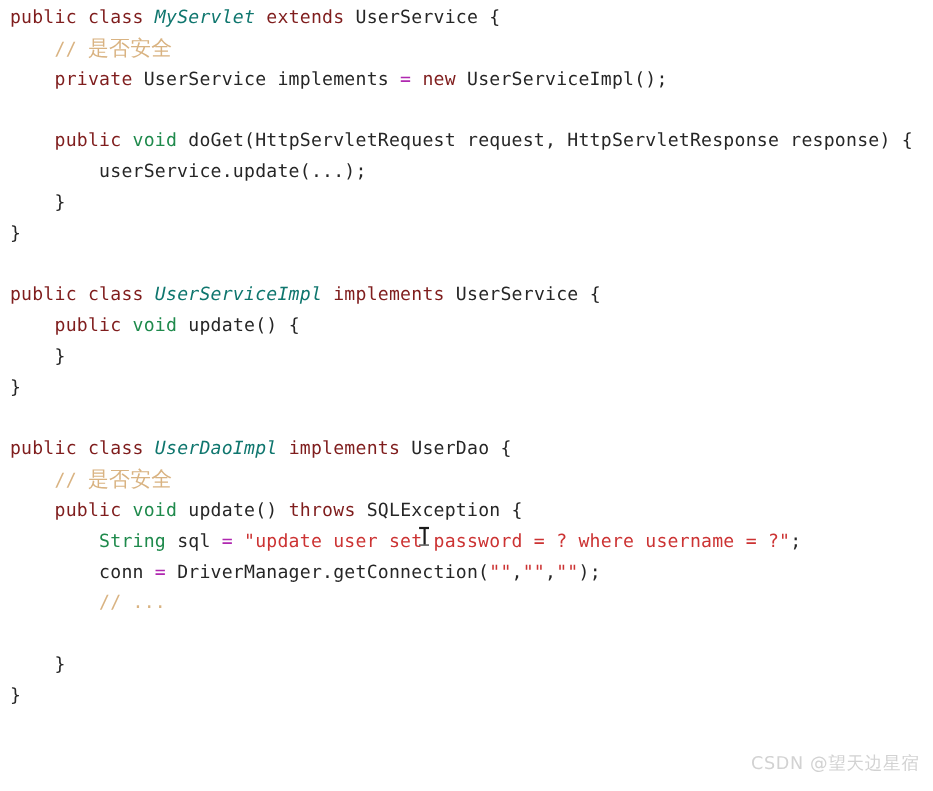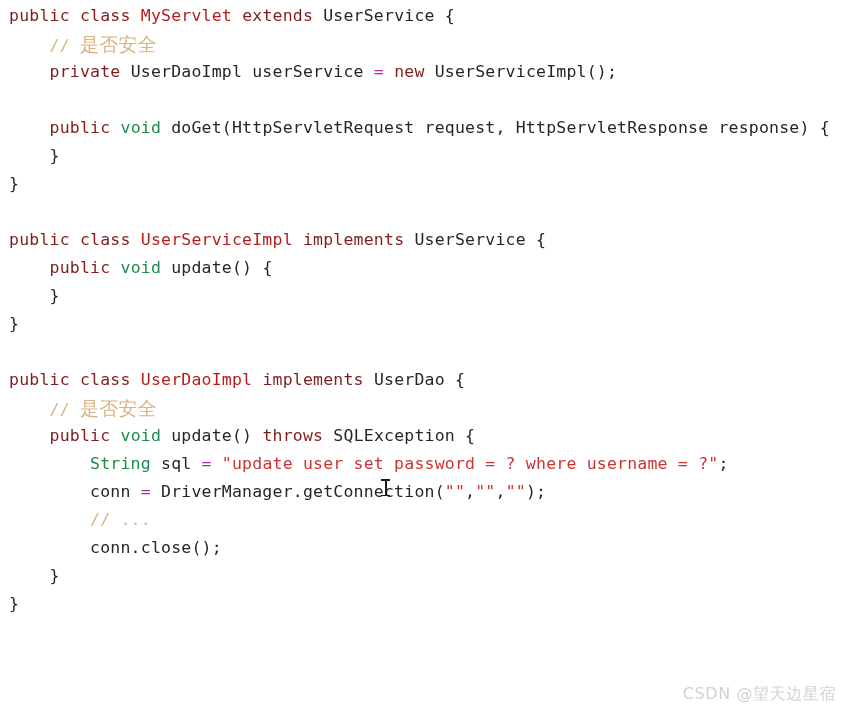--- a/index.html
+++ b/index.html
@@ -84,46 +84,47 @@
     position: absolute;
     right: 12px;
     bottom: 14px;
     color: #d2d2d2;
     font-size: 16px;
     font-family: "DejaVu Sans", "Liberation Sans", sans-serif;
     letter-spacing: 0.6px;
     white-space: nowrap;
   }
 </style>
-<style>.kw,.kw2{color:#7f1d1d;}.type{color:#b91c1c;}.vtype{color:#1f8a4c;}.str{color:#cc3333;}.cmt{color:#d9b382;}.op{color:#b028b0;}.plain,.line{color:#262626;}#watermark{color:#d2d2d2;}#editor{background:#ffffff;}</style></head>
+<style>.kw,.kw2{color:#7f1d1d;}.type{color:#0f766e;font-style:italic;}.vtype{color:#1f8a4c;}.str{color:#cc3333;}.cmt{color:#d9b382;}.op{color:#b028b0;}.plain,.line{color:#262626;}#watermark{color:#d2d2d2;}#editor{background:#ffffff;}</style></head>
 <body>
 
 <div id="editor">
 
   <div class="code-area" id="code-area">
       <div class="line"><span class="kw">public</span><span class="plain"> </span><span class="kw">class</span><span class="plain"> </span><span class="type">MyServlet</span><span class="plain"> </span><span class="kw">extends</span><span class="plain"> </span><span class="plain">UserService</span><span class="plain"> {</span></div>
       <div class="line"><span class="plain">    </span><span class="cmt">// </span><span class="cmt cn">是否安全</span></div>
-      <div class="line"><span class="plain">    </span><span class="kw">private</span><span class="plain"> </span><span class="plain">UserDaoImpl userService </span><span class="op">=</span><span class="plain"> </span><span class="kw">new</span><span class="plain"> </span><span class="plain">UserServiceImpl();</span></div>
+      <div class="line"><span class="plain">    </span><span class="kw">private</span><span class="plain"> </span><span class="plain">UserService implements </span><span class="op">=</span><span class="plain"> </span><span class="kw">new</span><span class="plain"> </span><span class="plain">UserServiceImpl();</span></div>
       <div class="line blank">&nbsp;</div>
       <div class="line"><span class="plain">    </span><span class="kw">public</span><span class="plain"> </span><span class="vtype">void</span><span class="plain"> </span><span class="plain">doGet(HttpServletRequest request, HttpServletResponse response) {</span></div>
+      <div class="line"><span class="plain">        </span><span class="plain">userService.update(...);</span></div>
       <div class="line"><span class="plain">    </span><span class="plain">}</span></div>
       <div class="line"><span class="plain">}</span></div>
       <div class="line blank">&nbsp;</div>
       <div class="line"><span class="kw">public</span><span class="plain"> </span><span class="kw">class</span><span class="plain"> </span><span class="type">UserServiceImpl</span><span class="plain"> </span><span class="kw">implements</span><span class="plain"> </span><span class="plain">UserService</span><span class="plain"> {</span></div>
       <div class="line"><span class="plain">    </span><span class="kw">public</span><span class="plain"> </span><span class="vtype">void</span><span class="plain"> </span><span class="plain">update() {</span></div>
       <div class="line"><span class="plain">    </span><span class="plain">}</span></div>
       <div class="line"><span class="plain">}</span></div>
       <div class="line blank">&nbsp;</div>
       <div class="line"><span class="kw">public</span><span class="plain"> </span><span class="kw">class</span><span class="plain"> </span><span class="type">UserDaoImpl</span><span class="plain"> </span><span class="kw">implements</span><span class="plain"> </span><span class="plain">UserDao</span><span class="plain"> {</span></div>
       <div class="line"><span class="plain">    </span><span class="cmt">// </span><span class="cmt cn">是否安全</span></div>
       <div class="line"><span class="plain">    </span><span class="kw">public</span><span class="plain"> </span><span class="vtype">void</span><span class="plain"> </span><span class="plain">update() </span><span class="kw">throws</span><span class="plain"> </span><span class="plain">SQLException {</span></div>
       <div class="line"><span class="plain">        </span><span class="vtype">String</span><span class="plain"> sql </span><span class="op">=</span><span class="plain"> </span><span class="str">"update user set password = ? where username = ?"</span><span class="plain">;</span></div>
       <div class="line"><span class="plain">        </span><span class="plain">conn </span><span class="op">=</span><span class="plain"> </span><span class="plain">DriverManager.getConnection(</span><span class="str">""</span><span class="plain">,</span><span class="str">""</span><span class="plain">,</span><span class="str">""</span><span class="plain">);</span></div>
       <div class="line"><span class="plain">        </span><span class="cmt">// ...</span></div>
-      <div class="line"><span class="plain">        </span><span class="plain">conn.close();</span></div>
+      <div class="line"><span class="plain">        </span></div>
       <div class="line"><span class="plain">    </span><span class="plain">}</span></div>
       <div class="line"><span class="plain">}</span></div>
     </div>
 
   <div id="caret" style="left: 381px; top: 478px;">
     <div class="bar-top"></div>
     <div class="stem"></div>
     <div class="bar-bot"></div>
   </div>
 

